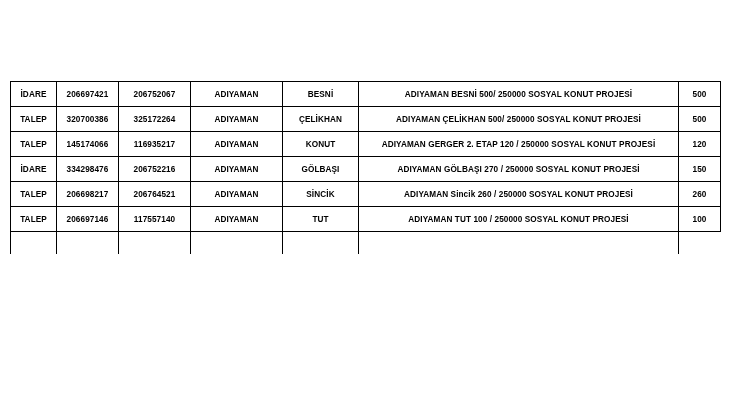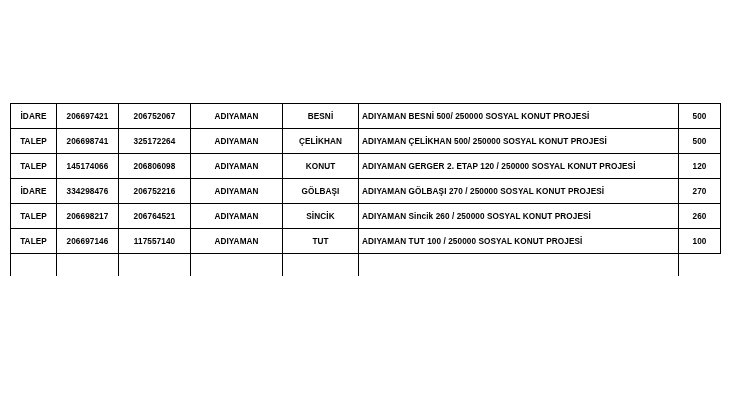--- a/index.html
+++ b/index.html
@@ -16,21 +16,21 @@
   }
   .page {
     position: relative;
     width: 730px;
     height: 420px;
     background: #ffffff;
   }
   .table-wrap {
     position: absolute;
     left: 10px;
-    top: 103px;
+    top: 81px;
     width: 710px;
   }
   table.konut-table {
     border-collapse: collapse;
     table-layout: fixed;
     width: 710px;
     font-size: 8.2px;
   }
   table.konut-table td {
     border: 1px solid #000000;
@@ -45,21 +45,21 @@
   
   col.c-type   { width: 46px; }
   col.c-num1   { width: 62px; }
   col.c-num2   { width: 72px; }
   col.c-il     { width: 92px; }
   col.c-ilce   { width: 76px; }
   col.c-desc   { width: 320px; }
   col.c-adet   { width: 42px; }
 
   .cell-center { text-align: center; }
-  .cell-left   { text-align: left; padding-left: 4px; }
+  .cell-left   { text-align: center; padding-left: 4px; }
 
   
   tr.empty-row td {
     height: 22px;
     border-top: 1px solid #000000;
     border-bottom: none;
   }
   tr.empty-row td.blank-nob {
     border-left: none;
     border-right: none;
@@ -86,44 +86,44 @@
           <td class="cell-center">İDARE</td>
           <td class="cell-center">206697421</td>
           <td class="cell-center">206752067</td>
           <td class="cell-center">ADIYAMAN</td>
           <td class="cell-center">BESNİ</td>
           <td class="cell-left">ADIYAMAN BESNİ 500/ 250000 SOSYAL KONUT PROJESİ</td>
           <td class="cell-center">500</td>
         </tr>
         <tr>
           <td class="cell-center">TALEP</td>
-          <td class="cell-center">206698741</td>
+          <td class="cell-center">320700386</td>
           <td class="cell-center">325172264</td>
           <td class="cell-center">ADIYAMAN</td>
           <td class="cell-center">ÇELİKHAN</td>
           <td class="cell-left">ADIYAMAN ÇELİKHAN 500/ 250000 SOSYAL KONUT PROJESİ</td>
           <td class="cell-center">500</td>
         </tr>
         <tr>
           <td class="cell-center">TALEP</td>
           <td class="cell-center">145174066</td>
-          <td class="cell-center">206806098</td>
+          <td class="cell-center">116935217</td>
           <td class="cell-center">ADIYAMAN</td>
           <td class="cell-center">KONUT</td>
           <td class="cell-left">ADIYAMAN GERGER 2. ETAP 120 / 250000 SOSYAL KONUT PROJESİ</td>
           <td class="cell-center">120</td>
         </tr>
         <tr>
           <td class="cell-center">İDARE</td>
           <td class="cell-center">334298476</td>
           <td class="cell-center">206752216</td>
           <td class="cell-center">ADIYAMAN</td>
           <td class="cell-center">GÖLBAŞI</td>
           <td class="cell-left">ADIYAMAN GÖLBAŞI 270 / 250000 SOSYAL KONUT PROJESİ</td>
-          <td class="cell-center">270</td>
+          <td class="cell-center">150</td>
         </tr>
         <tr>
           <td class="cell-center">TALEP</td>
           <td class="cell-center">206698217</td>
           <td class="cell-center">206764521</td>
           <td class="cell-center">ADIYAMAN</td>
           <td class="cell-center">SİNCİK</td>
           <td class="cell-left">ADIYAMAN Sincik 260 / 250000 SOSYAL KONUT PROJESİ</td>
           <td class="cell-center">260</td>
         </tr>

